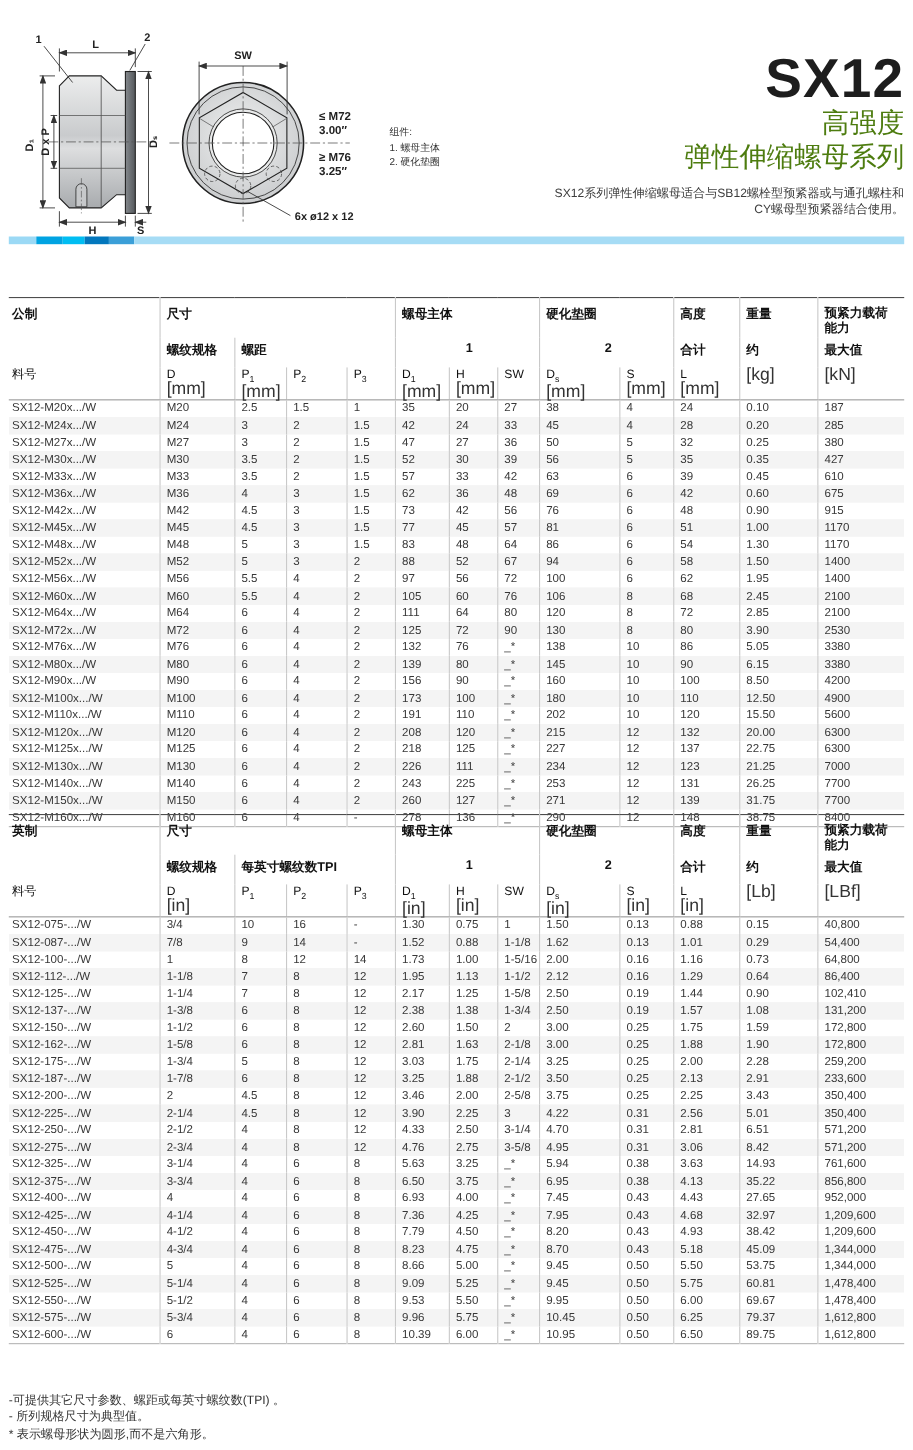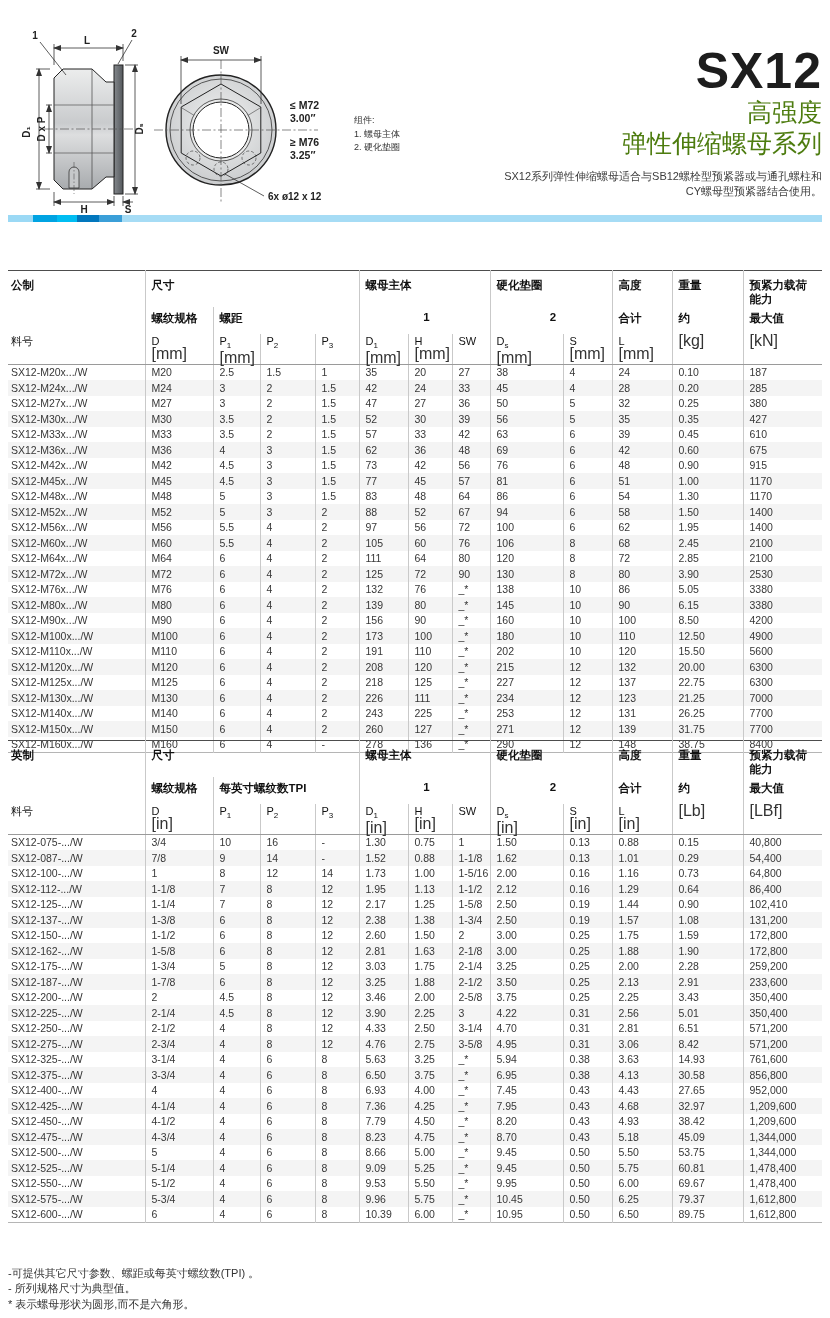--- a/index.html
+++ b/index.html
@@ -973,21 +973,21 @@
             <td>3-3/4</td>
             <td>4</td>
             <td>6</td>
             <td>8</td>
             <td>6.50</td>
             <td>3.75</td>
             <td>_*</td>
             <td>6.95</td>
             <td>0.38</td>
             <td>4.13</td>
-            <td>30.58</td>
+            <td>35.22</td>
             <td>856,800</td>
           </tr>
           <tr>
             <td>SX12-400-.../W</td>
             <td>4</td>
             <td>4</td>
             <td>6</td>
             <td>8</td>
             <td>6.93</td>
             <td>4.00</td>

